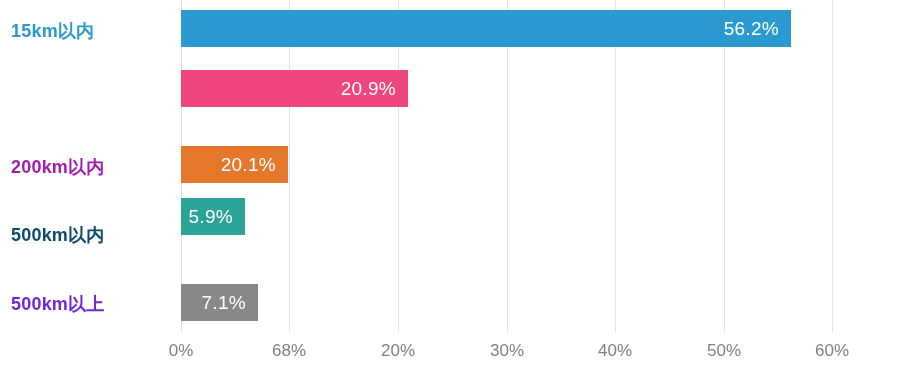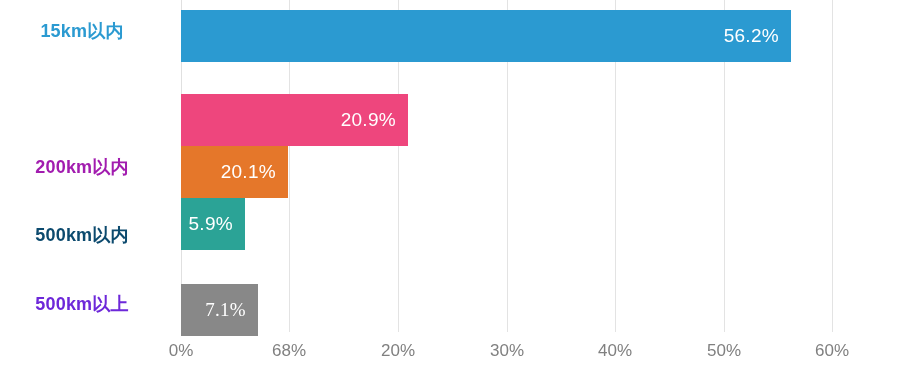--- a/index.html
+++ b/index.html
@@ -44,21 +44,21 @@
     position: absolute;
     left: 0;
     top: 0;
     width: 100%;
     height: 100%;
   }
 
   .bar-row {
     position: absolute;
     left: 0;
-    height: 52px;
+    height: 37px;
     width: 100%;
   }
 
   .bar {
     position: absolute;
     left: 0;
     top: 0;
     height: 100%;
     box-sizing: border-box;
     display: flex;
@@ -72,21 +72,21 @@
     font-weight: 400;
     letter-spacing: 0.3px;
     padding-right: 12px;
     white-space: nowrap;
   }
 
   .cat-label {
     position: absolute;
     right: 0;
     width: 170px;
-    text-align: center;
+    text-align: left;
     font-size: 18px;
     font-weight: bold;
     letter-spacing: 0.2px;
     white-space: nowrap;
     padding-right: 28px;
     box-sizing: border-box;
   }
   .cat-label.plain {
     font-weight: bold;
   }
@@ -135,36 +135,36 @@
     <div class="gridline" style="left:434px;"></div>
     <div class="gridline" style="left:543px;"></div>
     <div class="gridline" style="left:651px;"></div>
 
     <div class="bars-layer">
       <div class="bar-row" style="top:10px;">
         <div class="bar" style="width:610px;background:#2b9ad1;">
           <span class="bar-value">56.2%</span>
         </div>
       </div>
-      <div class="bar-row" style="top:94px;text-decoration:underline;">
+      <div class="bar-row" style="top:70px;text-decoration:underline;">
         <div class="bar" style="width:227px;background:#ee467d;">
           <span class="bar-value">20.9%</span>
         </div>
       </div>
       <div class="bar-row" style="top:146px;">
         <div class="bar" style="width:107px;background:#e5772a;">
           <span class="bar-value">20.1%</span>
         </div>
       </div>
       <div class="bar-row" style="top:198px;">
         <div class="bar" style="width:64px;background:#2ba396;">
           <span class="bar-value">5.9%</span>
         </div>
       </div>
-      <div class="bar-row" style="top:284px;font-family:Liberation Serif, serif;">
+      <div class="bar-row" style="top:284px;">
         <div class="bar" style="width:77px;background:#888888;">
           <span class="bar-value">7.1%</span>
         </div>
       </div>
     </div>
   </div>
 
   <div class="xaxis-layer">
     <span class="xtick" style="left:0px;">0%</span>
     <span class="xtick" style="left:108px;">68%</span>

